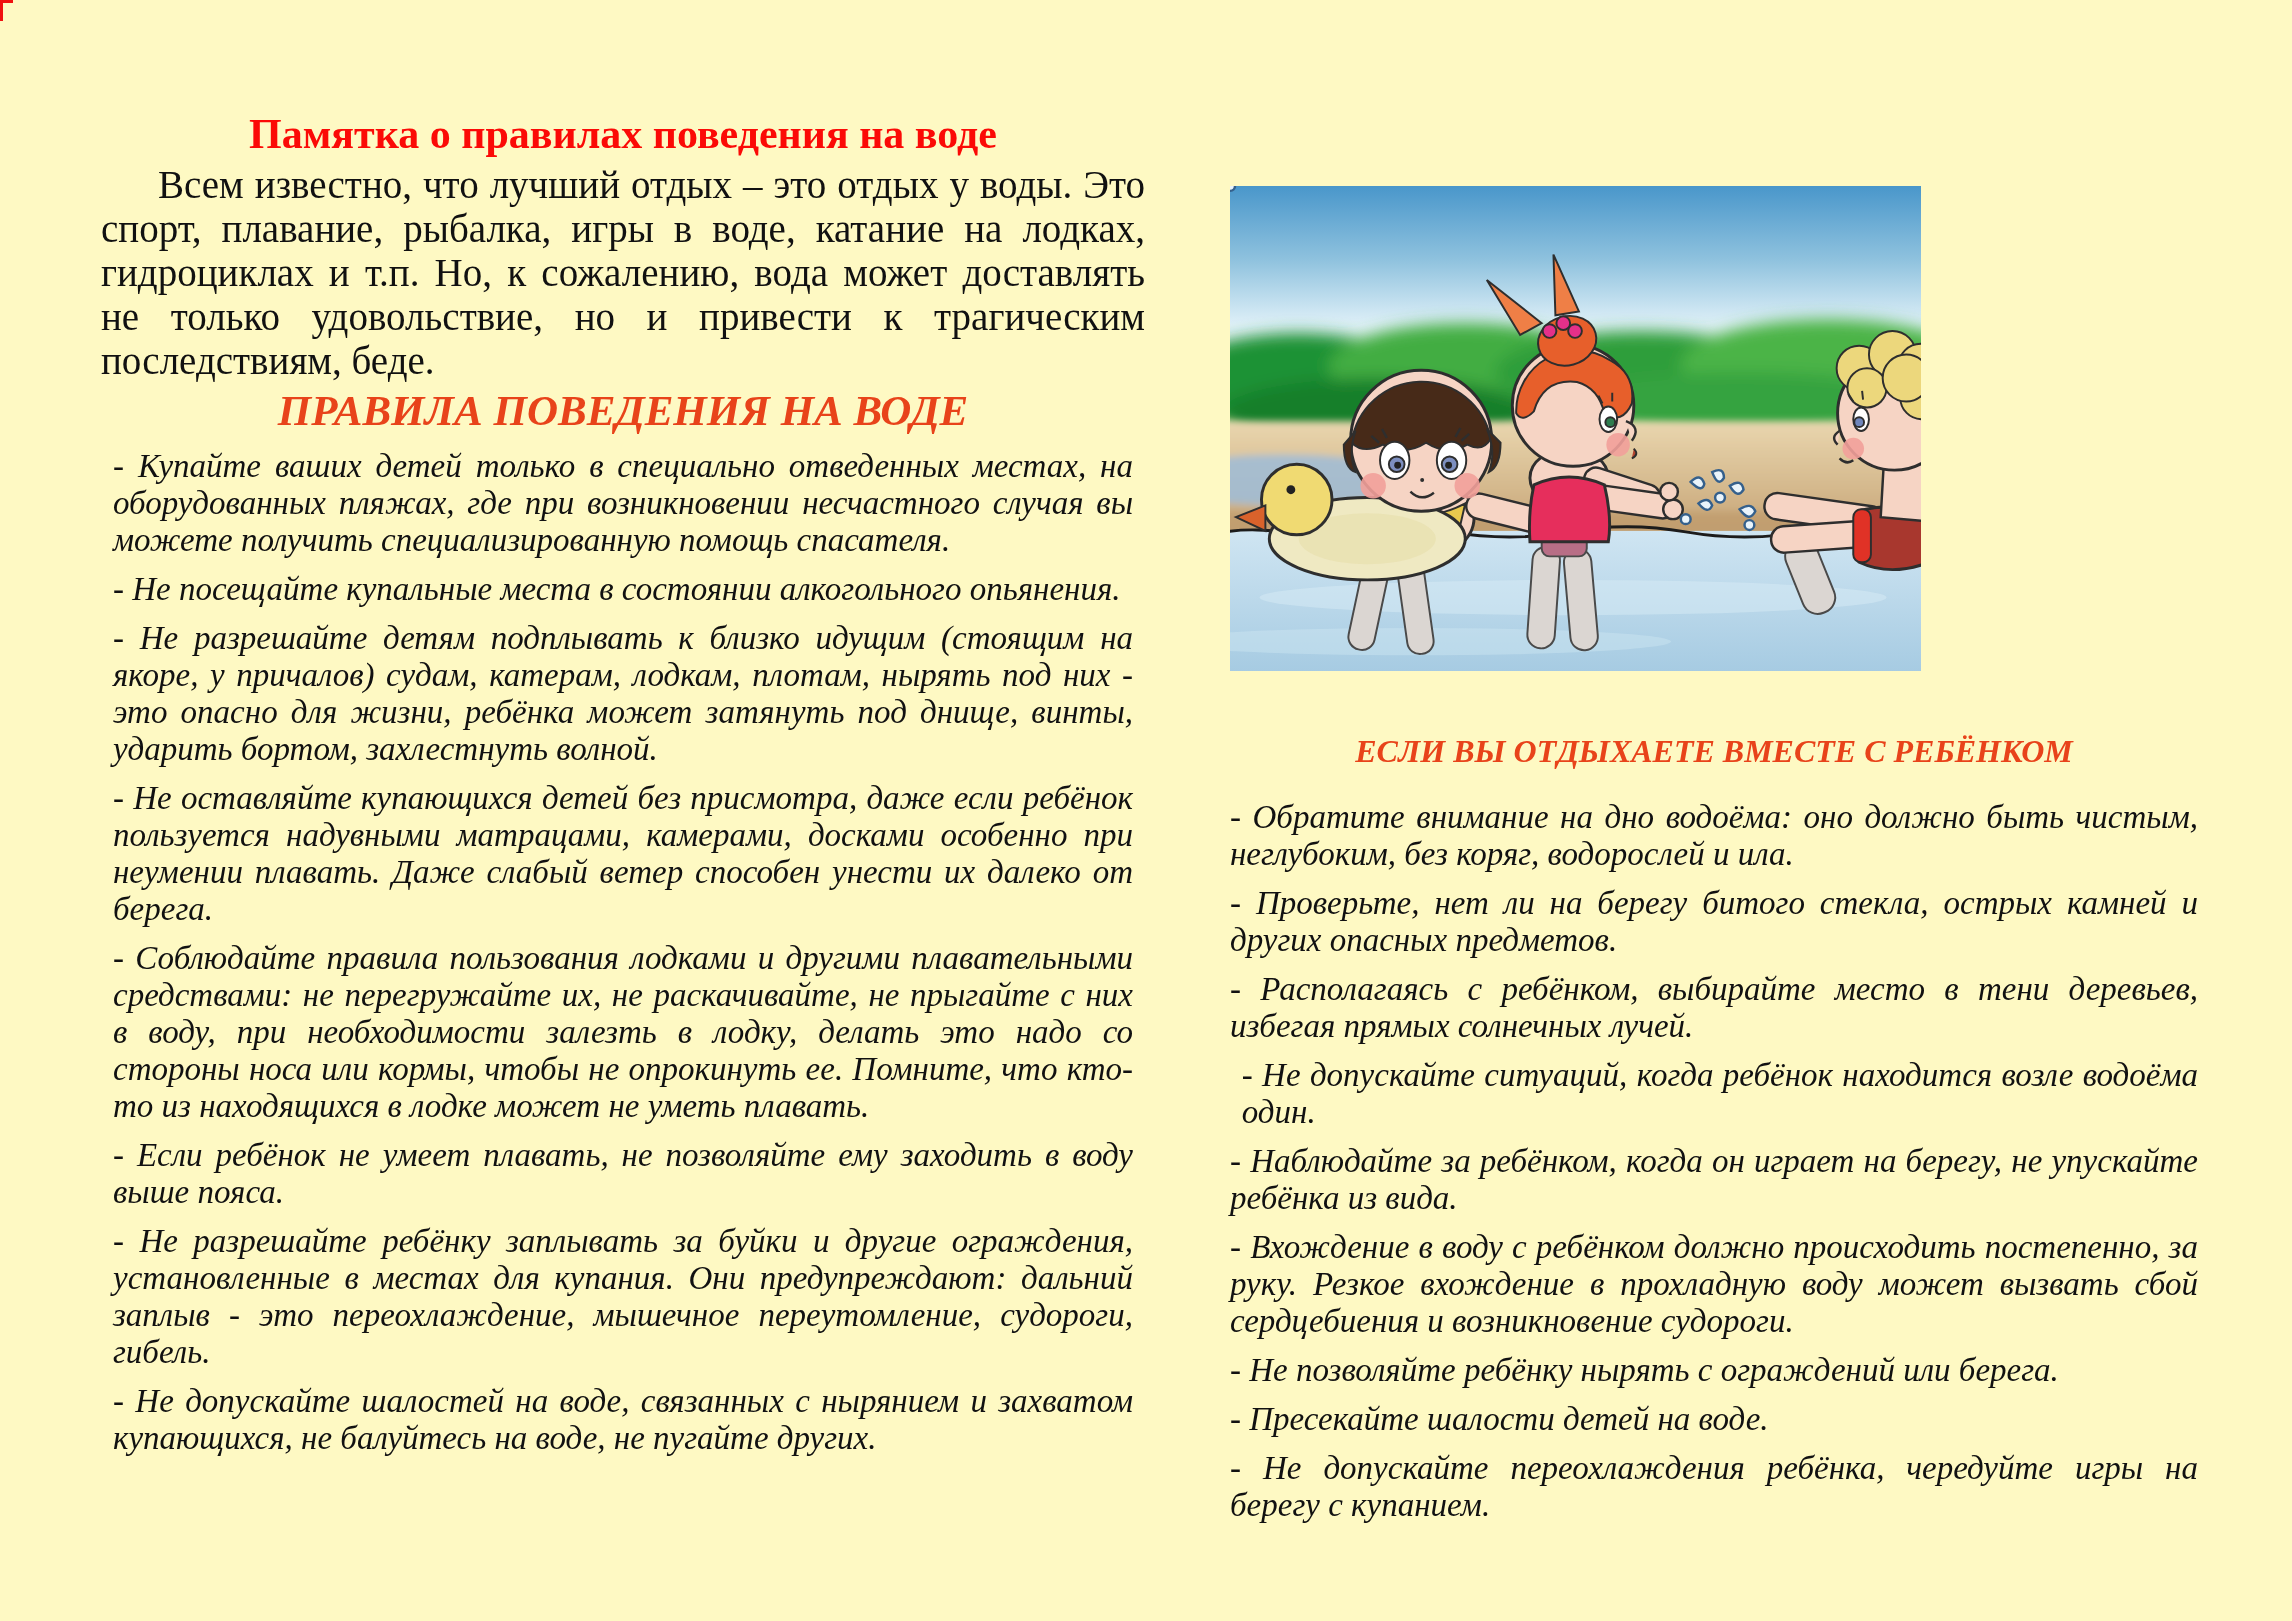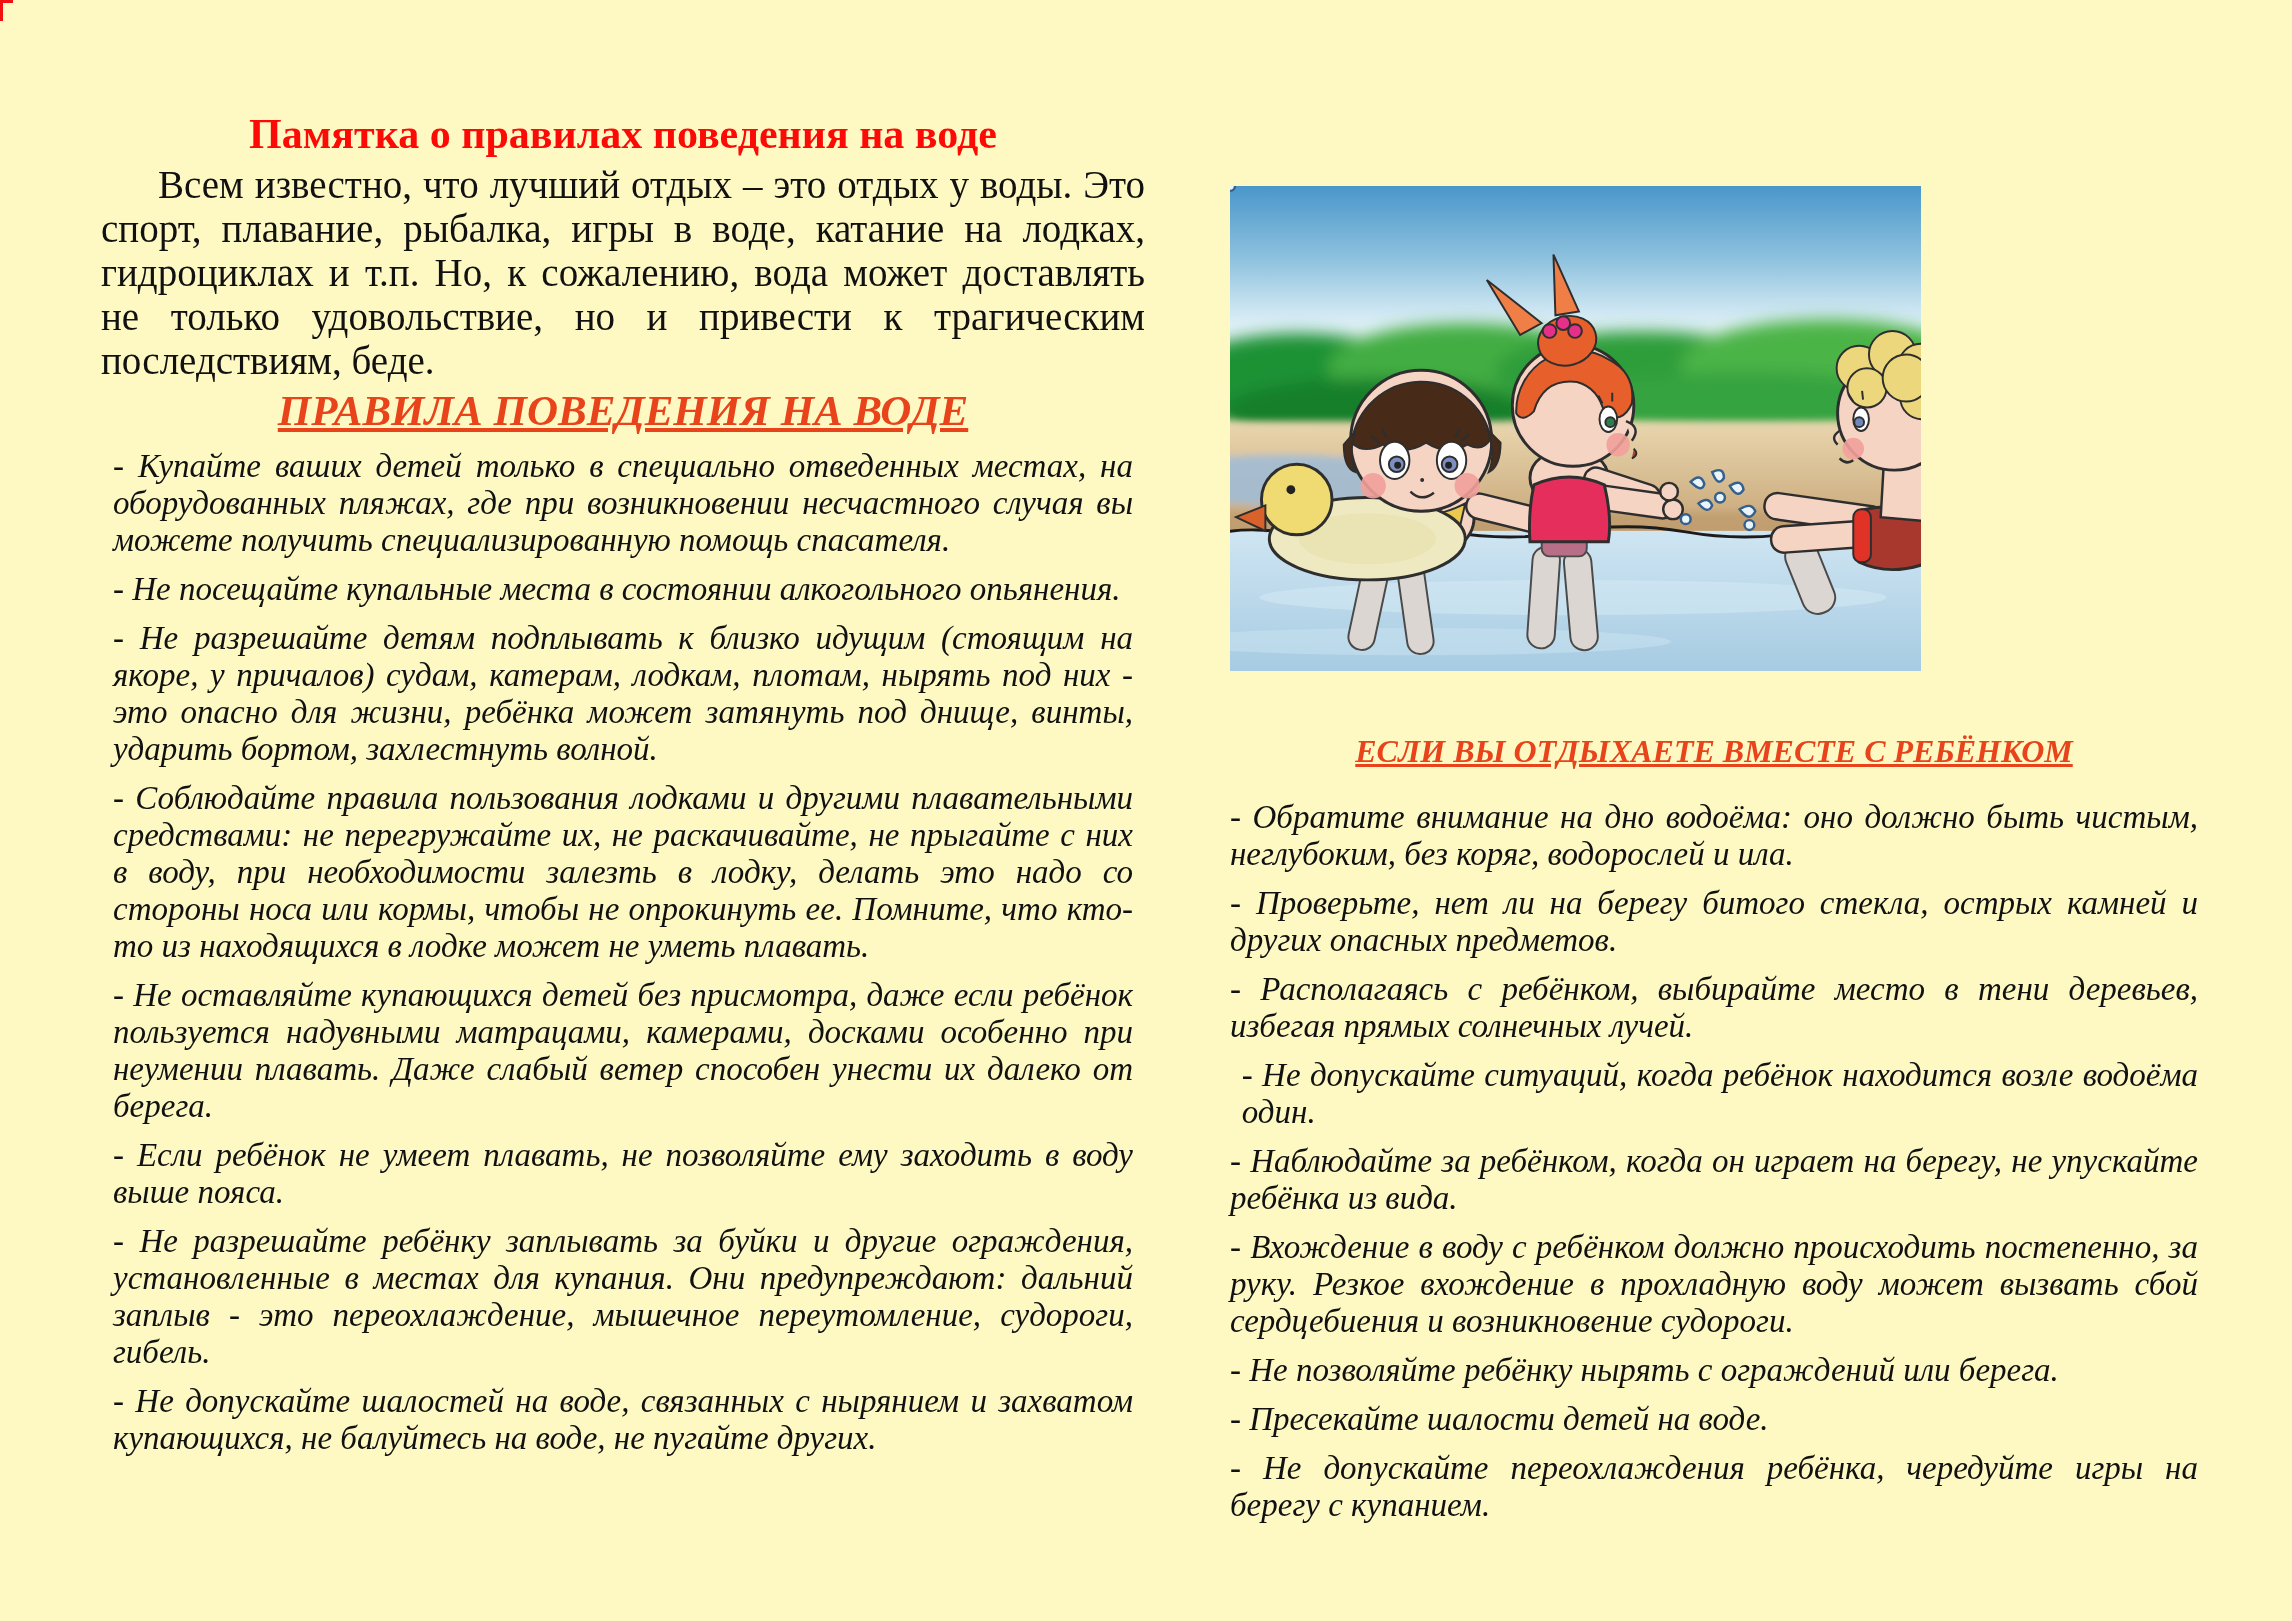--- a/index.html
+++ b/index.html
@@ -34,21 +34,20 @@
     text-align:justify;
     text-indent:57px;
     margin:0;
   }
   .section-heading{
     text-align:center;
     font-weight:bold;font-style:italic;
     font-size:43px;line-height:51px;
     color:#e8431a;
     margin:2px 0 3.9px 0;
-    text-decoration:underline;
   }
   .rules p, .tips p{
     font-style:italic;
     font-size:33px;line-height:37px;
     text-align:justify;
     margin:12px;
   }
   .right-col{
     position:absolute;left:1218px;top:186px;width:992px;
   }
@@ -72,22 +71,22 @@
   <div class="corner-mark"></div>
 
   <div class="left-col">
     <h1 class="page-title" data-bind="left_column.title">Памятка о правилах поведения на воде</h1>
     <p class="intro" data-bind="left_column.intro">Всем известно, что лучший отдых – это отдых у воды. Это спорт, плавание, рыбалка, игры в воде, катание на лодках, гидроциклах и т.п. Но, к сожалению, вода может доставлять не только удовольствие, но и привести к трагическим последствиям, беде.</p>
     <h2 class="section-heading" data-bind="left_column.section_heading">ПРАВИЛА ПОВЕДЕНИЯ НА ВОДЕ</h2>
     <div class="rules">
       <p data-bind="left_column.rules.0">- Купайте ваших детей  только в специально отведенных местах, на оборудованных пляжах, где при возникновении несчастного случая вы можете получить специализированную помощь спасателя.</p>
       <p data-bind="left_column.rules.1">- Не посещайте купальные места в состоянии алкогольного опьянения.</p>
       <p data-bind="left_column.rules.2">- Не разрешайте детям подплывать к близко идущим (стоящим на якоре, у причалов) судам, катерам, лодкам, плотам, нырять под них - это опасно для жизни, ребёнка может затянуть под днище, винты, ударить бортом, захлестнуть волной.</p>
+      <p data-bind="left_column.rules.4">- Не оставляйте купающихся детей без присмотра, даже если ребёнок пользуется надувными матрацами, камерами, досками особенно при неумении плавать. Даже слабый ветер способен унести их далеко от берега.</p>
       <p data-bind="left_column.rules.3">- Соблюдайте правила пользования лодками и другими плавательными средствами: не перегружайте их, не раскачивайте, не прыгайте с них в воду, при необходимости залезть в лодку, делать это надо со стороны носа или кормы, чтобы не опрокинуть ее. Помните, что кто-то из находящихся в лодке может не уметь плавать.</p>
-      <p data-bind="left_column.rules.4">- Не оставляйте купающихся детей без присмотра, даже если ребёнок пользуется надувными матрацами, камерами, досками особенно при неумении плавать. Даже слабый ветер способен унести их далеко от берега.</p>
       <p data-bind="left_column.rules.5">- Если ребёнок не умеет плавать, не позволяйте ему заходить в воду выше пояса.</p>
       <p data-bind="left_column.rules.6">- Не разрешайте ребёнку заплывать за буйки и другие ограждения, установленные в местах для купания. Они предупреждают: дальний заплыв - это переохлаждение, мышечное переутомление, судороги, гибель.</p>
       <p data-bind="left_column.rules.7">- Не допускайте шалостей на воде, связанных с нырянием и захватом купающихся, не балуйтесь на воде, не пугайте других.</p>
     </div>
   </div>
 
   <div class="right-col">
 
     <div class="illustration">
       <svg viewBox="0 0 705 495" width="691" height="485">

